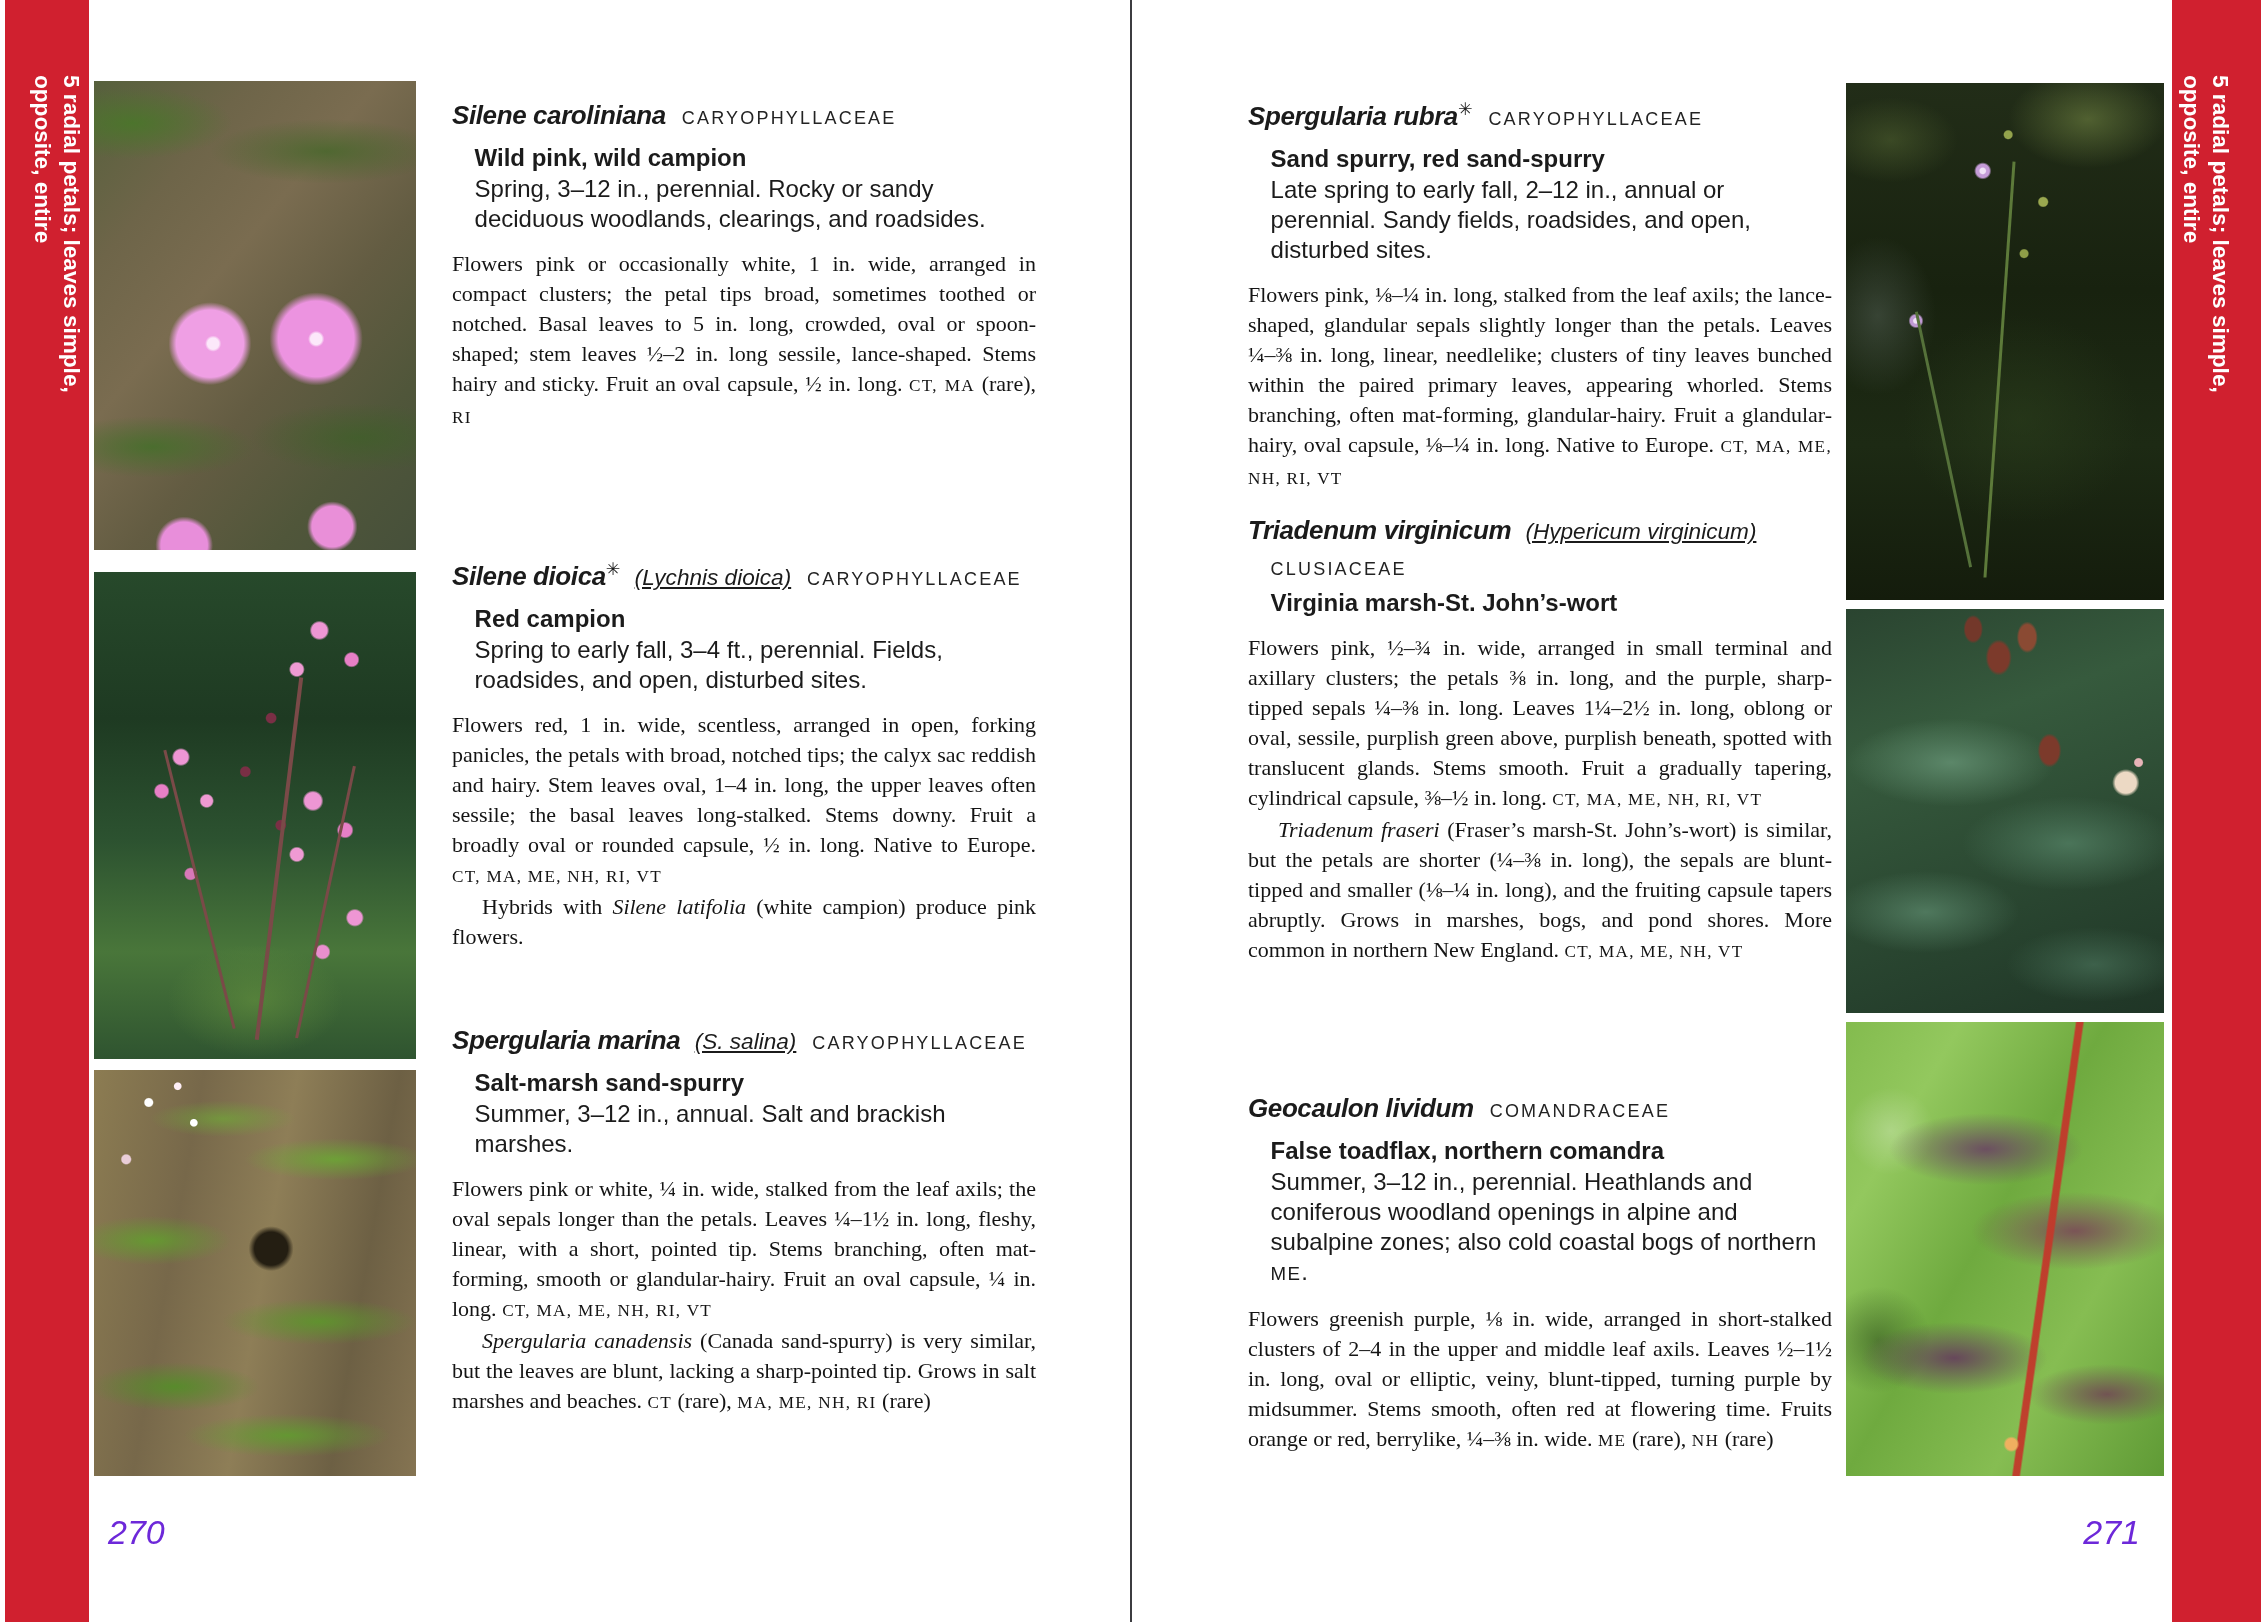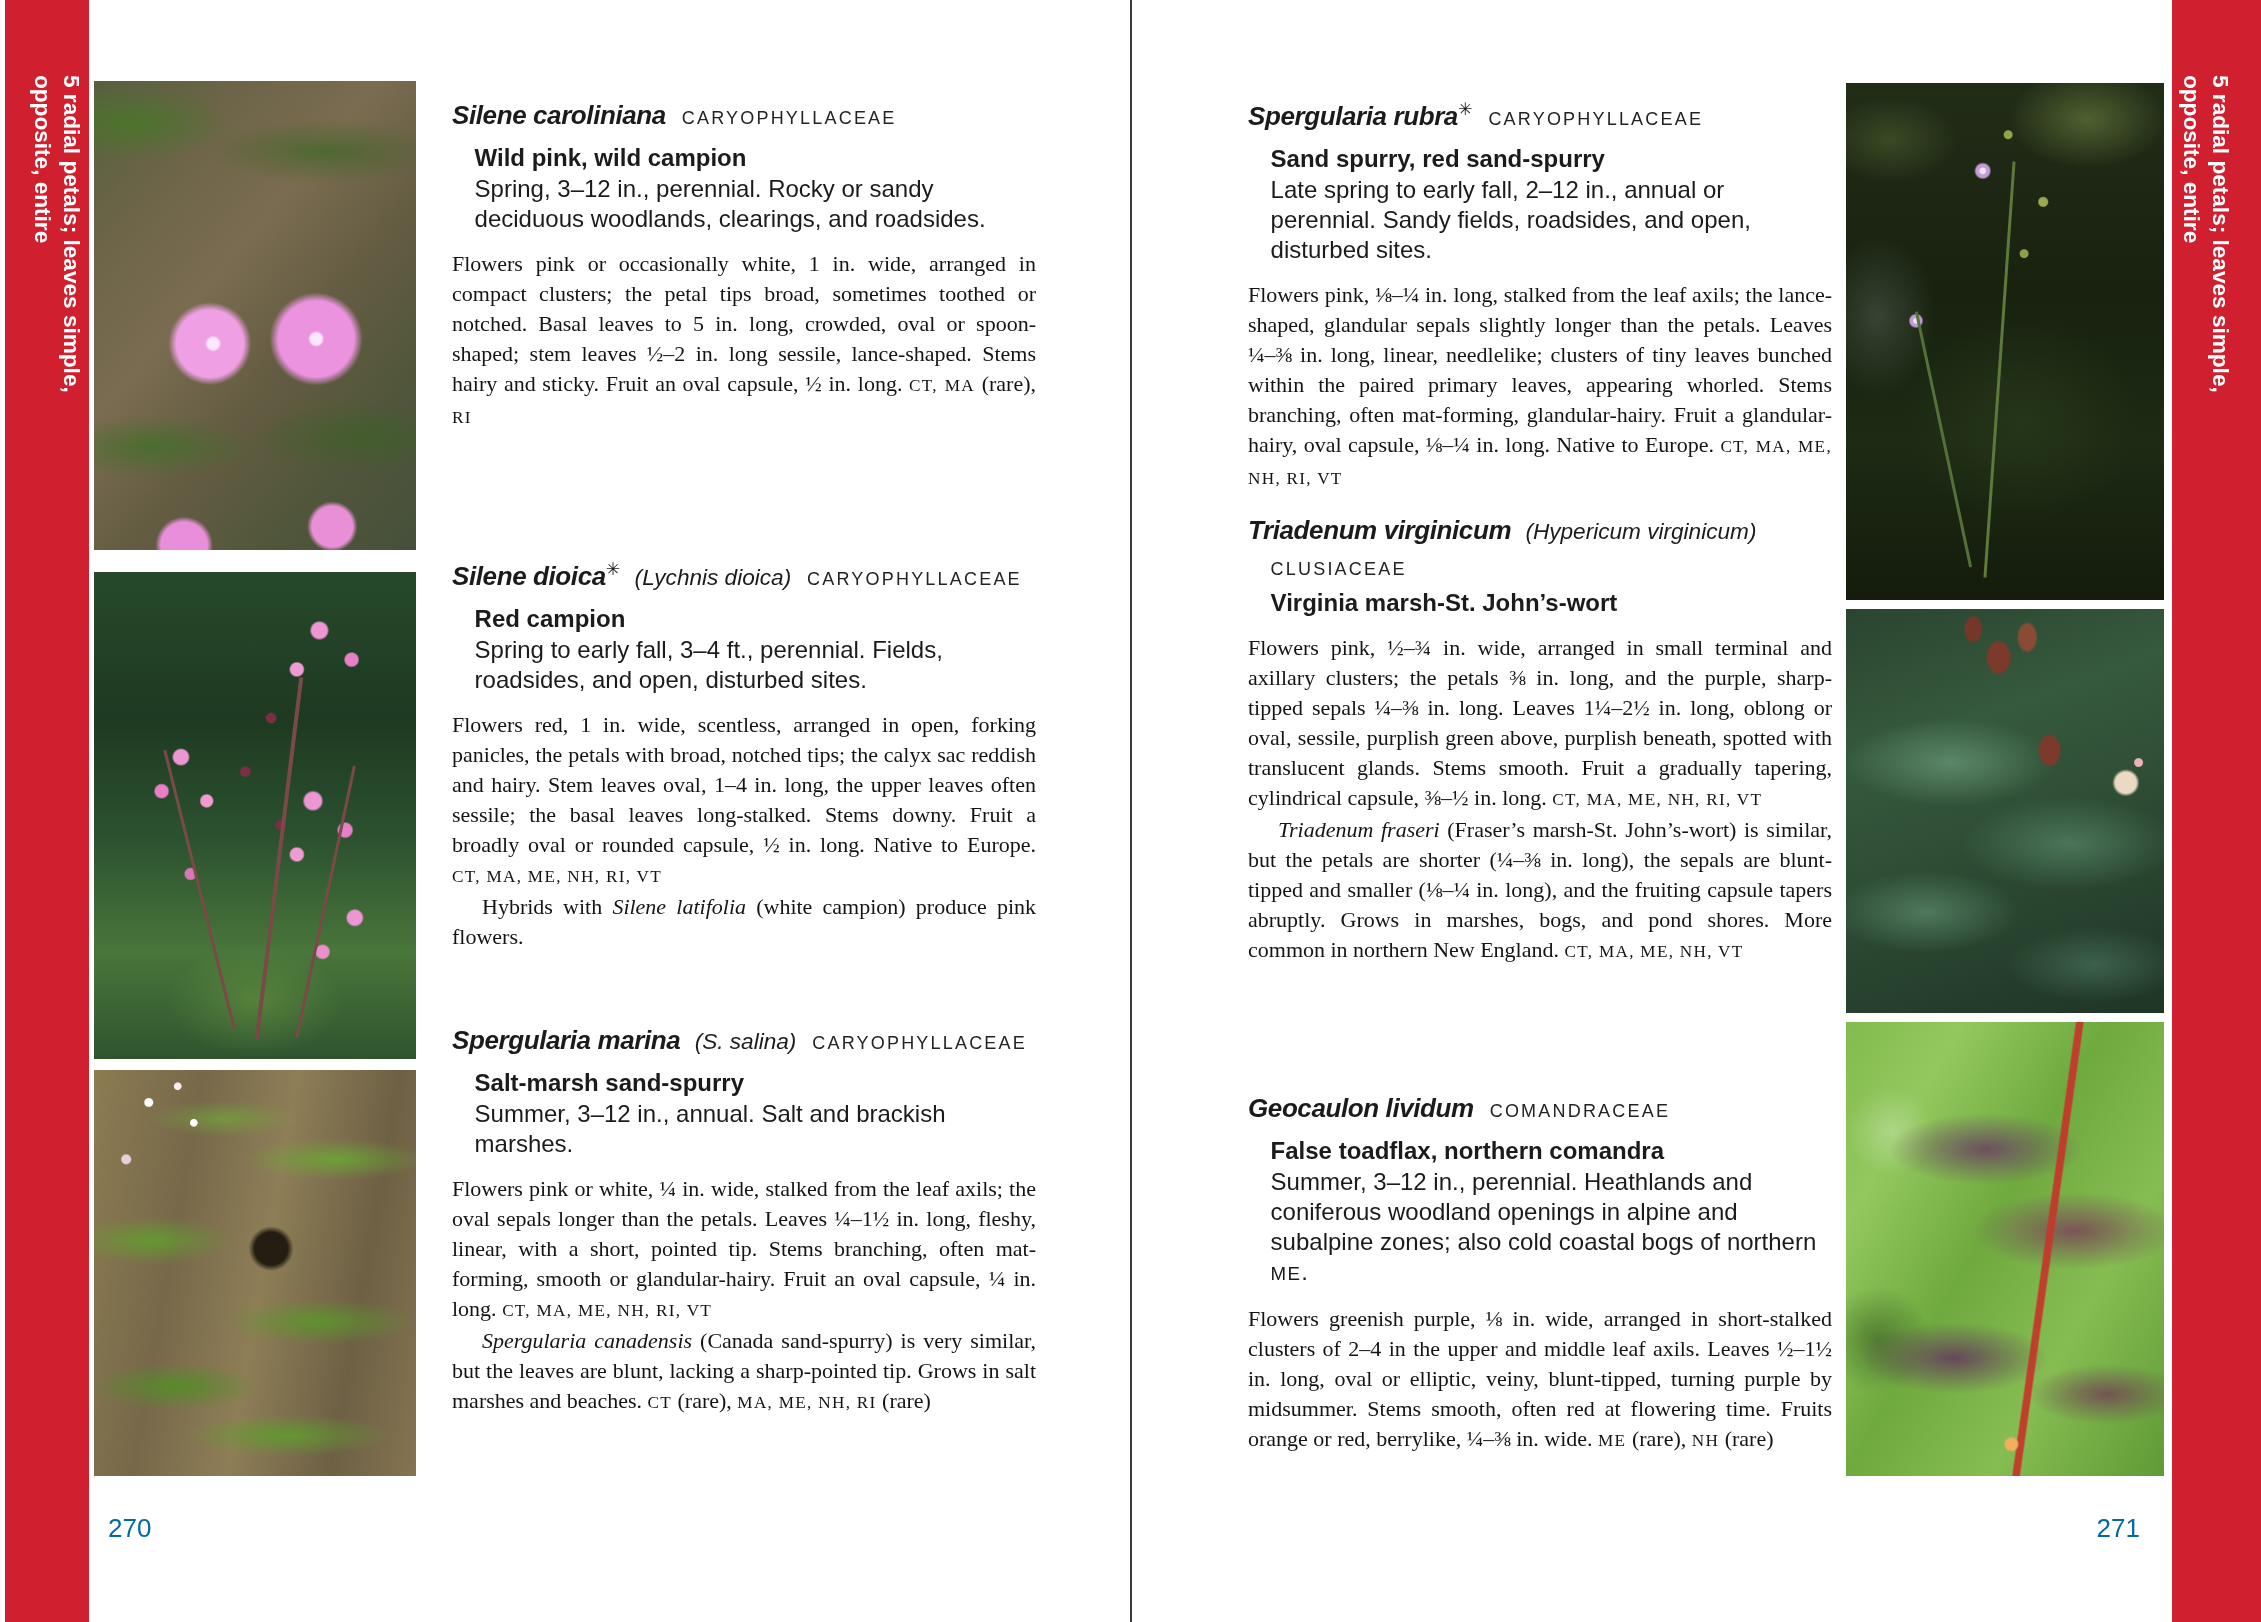--- a/index.html
+++ b/index.html
@@ -97,32 +97,32 @@
     radial-gradient(circle 74px at 10% 70%, rgba(40,70,25,.5), rgba(40,70,25,0) 72%),
     linear-gradient(120deg,#83bb4e 0%,#93c85e 20%,#6faa3f 45%,#86bd52 70%,#5f9a35 100%);}
   
   .entry{position:absolute;width:584px;}
   .entry.leftcol{left:452px;}
   .entry.rightcol{left:1248px;}
   .head{line-height:38px;}
   .sci{font-style:italic;font-weight:bold;font-size:26px;letter-spacing:-0.4px;}
   .suffix{font-size:17.4px;font-weight:bold;position:relative;top:-10.4px;}
   .suffix:empty{display:none;}
-  .syn{font-style:italic;font-size:22.6px;margin-left:10.4px;}
+  .syn{font-style:italic;font-size:22.6px;margin-left:10.4px;text-decoration:underline;}
   .syn:empty{display:none;}
   .fam{font-size:18px;letter-spacing:2.2px;margin-left:12px;color:#232323;}
   .fam-line{font-size:18px;letter-spacing:2.2px;margin:1.7px 0 0 22.6px;color:#232323;line-height:28px;}
   .common{font-weight:bold;font-size:24px;margin:4.3px 0 0 22.6px;line-height:31px;}
   .habit{font-size:24px;margin:0.9px 0 0 22.6px;line-height:30px;}
   .body{font-family:"Liberation Serif","DejaVu Serif",serif;font-size:22px;line-height:30px;
         margin-top:15px;text-align:justify;color:#141414;}
   .body + .body{margin-top:0;text-indent:30px;}
   .sc{font-size:0.78em;letter-spacing:1.3px;}
   .it{font-style:italic;}
-  .pagenum{position:absolute;font-size:26px;color:#0369a1;}
+  .pagenum{position:absolute;font-size:34px;color:#6d28d9;font-style:italic;}
   #pagenum-left{left:108px;top:1513px;}
   #pagenum-right{left:2070px;top:1513px;width:70px;text-align:right;}
 </style>
 </head>
 <body>
 
 <div class="page">
 
   <div class="bar left"></div>
   <div class="bar right"></div>

